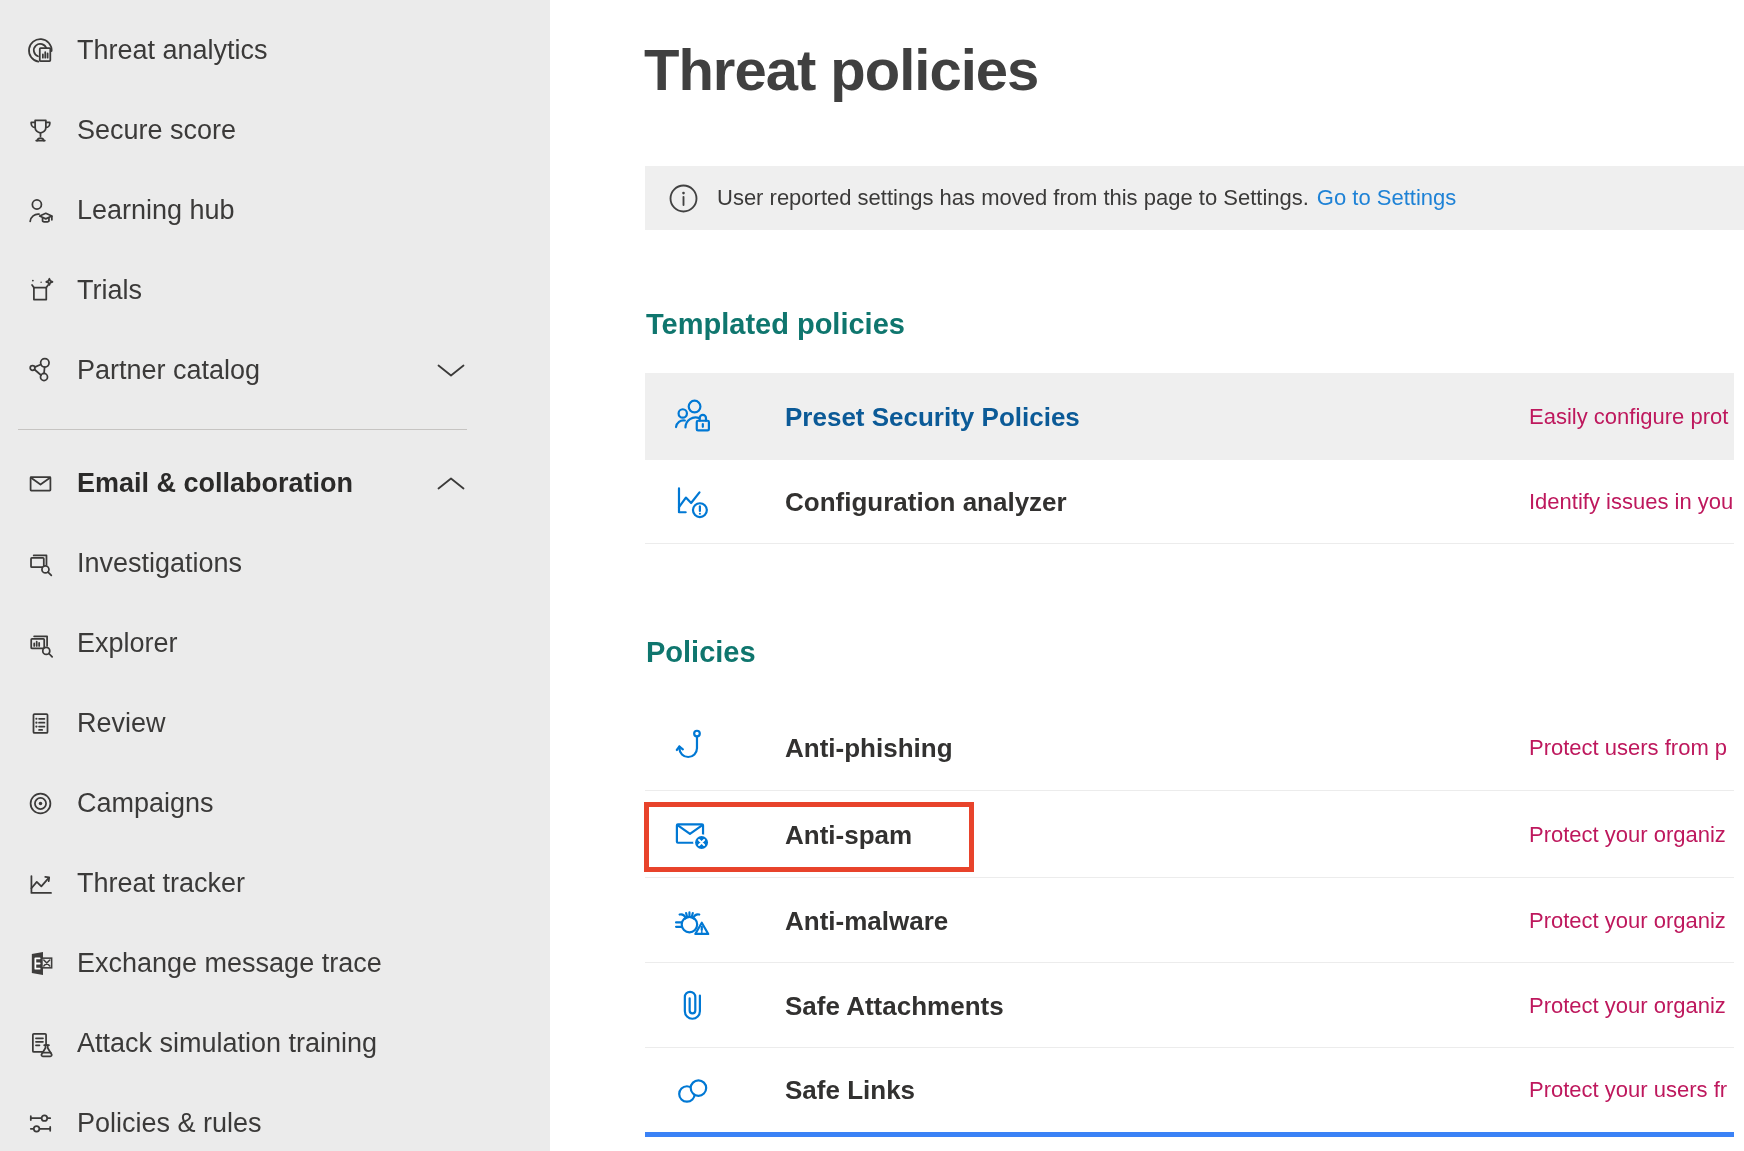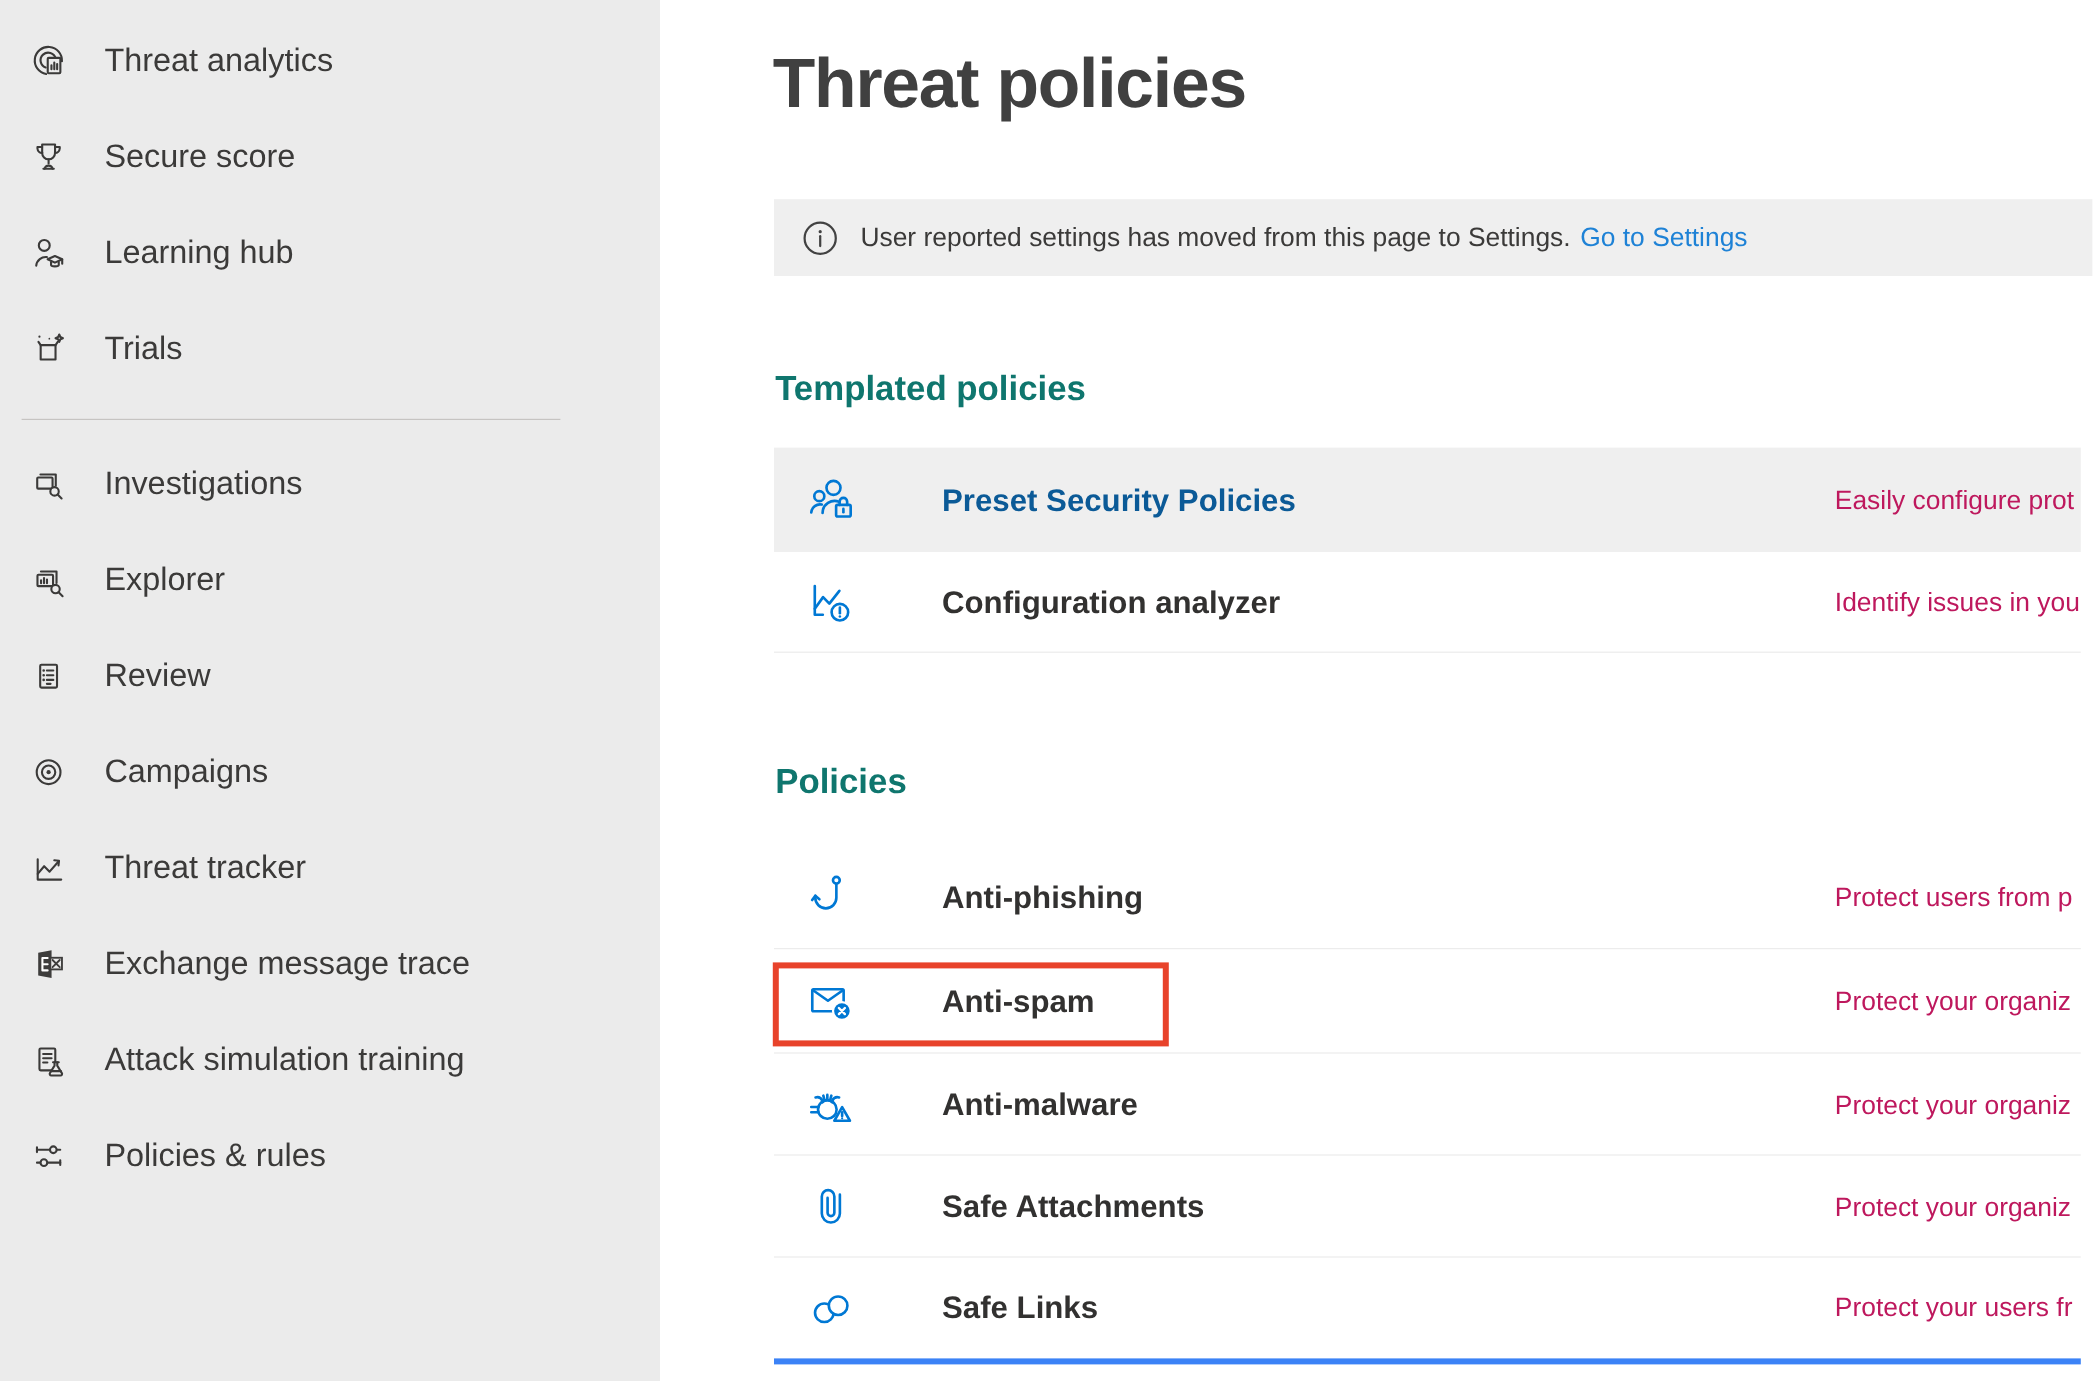--- a/index.html
+++ b/index.html
@@ -3,21 +3,21 @@
 <meta charset="utf-8">
 <style>
   html,body{margin:0;padding:0;background:#fff;}
   .screen{position:relative;width:1744px;height:1151px;overflow:hidden;background:#ffffff;
           font-family:"Liberation Sans", sans-serif;}
   
   .sidebar{position:absolute;left:0;top:0;width:550px;height:1151px;background:#ebebeb;
            box-sizing:border-box;padding-top:10px;}
   .side-item{display:flex;align-items:center;height:80px;padding-left:24px;cursor:pointer;}
   .side-icon{width:33px;height:33px;flex:0 0 33px;}
-  .side-label{margin-left:30px;font-size:27px;color:#3b3a39;white-space:nowrap;}
+  .side-label{margin-left:20px;font-size:27px;color:#3b3a39;white-space:nowrap;}
   .side-item.emph .side-label{font-weight:700;color:#2b2a29;}
   .side-chevron{margin-left:auto;margin-right:84px;flex:0 0 30px;}
   .side-divider{height:1px;background:#c6c4c2;margin:19px 83px 13px 18px;}
   
   .main{position:absolute;left:550px;top:0;width:1194px;height:1151px;background:#fff;overflow:hidden;}
   .page-title{position:absolute;left:94px;top:36px;margin:0;font-size:58px;font-weight:700;
               letter-spacing:-1px;color:#404040;}
   .banner{position:absolute;left:95px;top:166px;right:0;height:64px;background:#efefef;
           display:flex;align-items:center;box-sizing:border-box;padding-left:22px;}
   .banner-text{margin-left:17px;font-size:22px;color:#3b3a39;white-space:nowrap;}
@@ -85,23 +85,45 @@
       <svg class="side-icon" viewBox="0 0 32 32" fill="none" stroke="#3b3a39" stroke-width="1.7" stroke-linecap="round" stroke-linejoin="round">
         <path d="M9.6 13.2 h12 v11.6 h-12 z"></path>
         <path d="M9.6 13.2 l-1.8-2.6 M21.6 13.2 l1.8-2.6"></path>
         <path d="M24.6 4.6 l0.9 2.1 2.1 0.9 -2.1 0.9 -0.9 2.1 -0.9-2.1 -2.1-0.9 2.1-0.9 z"></path>
         <circle cx="8.6" cy="6.4" r="0.9" fill="#3b3a39" stroke="none"></circle>
         <circle cx="16.6" cy="8" r="0.7" fill="#3b3a39" stroke="none"></circle>
       </svg>
       <span class="side-label">Trials</span>
     </div>
 
+    <div class="side-item">
+      <svg class="side-icon" viewBox="0 0 32 32" fill="none" stroke="#3b3a39" stroke-width="1.7" stroke-linecap="round" stroke-linejoin="round">
+        <path d="M10.4 12.7 l5.9-2.5 M20 12.7 l-0.6 6.2 M10.2 15 l6.4 5.6"></path>
+        <circle cx="8.3" cy="13.6" r="2.3"></circle>
+        <circle cx="20.2" cy="8.6" r="4.1"></circle>
+        <circle cx="19.4" cy="22.3" r="3.4"></circle>
+      </svg>
+      <span class="side-label">Partner catalog</span>
+      <svg class="side-chevron" width="30" height="17" viewBox="0 0 30 17" fill="none" stroke="#3b3a39" stroke-width="1.8" stroke-linecap="round" stroke-linejoin="round">
+        <path d="M2.5 3.5 L15 13.5 L27.5 3.5"></path>
+      </svg>
+    </div>
 
     <div class="side-divider"></div>
 
+    <div class="side-item emph">
+      <svg class="side-icon" viewBox="0 0 32 32" fill="none" stroke="#3b3a39" stroke-width="1.7" stroke-linecap="round" stroke-linejoin="round">
+        <rect x="6.4" y="9.8" width="19.2" height="13" rx="0.6"></rect>
+        <path d="M6.8 10.4 L16 17 l9.2-6.6"></path>
+      </svg>
+      <span class="side-label">Email &amp; collaboration</span>
+      <svg class="side-chevron" width="30" height="17" viewBox="0 0 30 17" fill="none" stroke="#3b3a39" stroke-width="1.8" stroke-linecap="round" stroke-linejoin="round">
+        <path d="M2.5 13.5 L15 3.5 L27.5 13.5"></path>
+      </svg>
+    </div>
 
     <div class="side-item">
       <svg class="side-icon" viewBox="0 0 32 32" fill="none" stroke="#3b3a39" stroke-width="1.7" stroke-linecap="round" stroke-linejoin="round">
         <path d="M9.4 8.2 h12.4 v9"></path>
         <rect x="6.8" y="10.6" width="12.4" height="9" rx="0.8" fill="#ebebeb"></rect>
         <circle cx="20.8" cy="21.8" r="3.4" fill="#ebebeb"></circle>
         <path d="M23.3 24.3 l3.2 3.2"></path>
       </svg>
       <span class="side-label">Investigations</span>
     </div>

